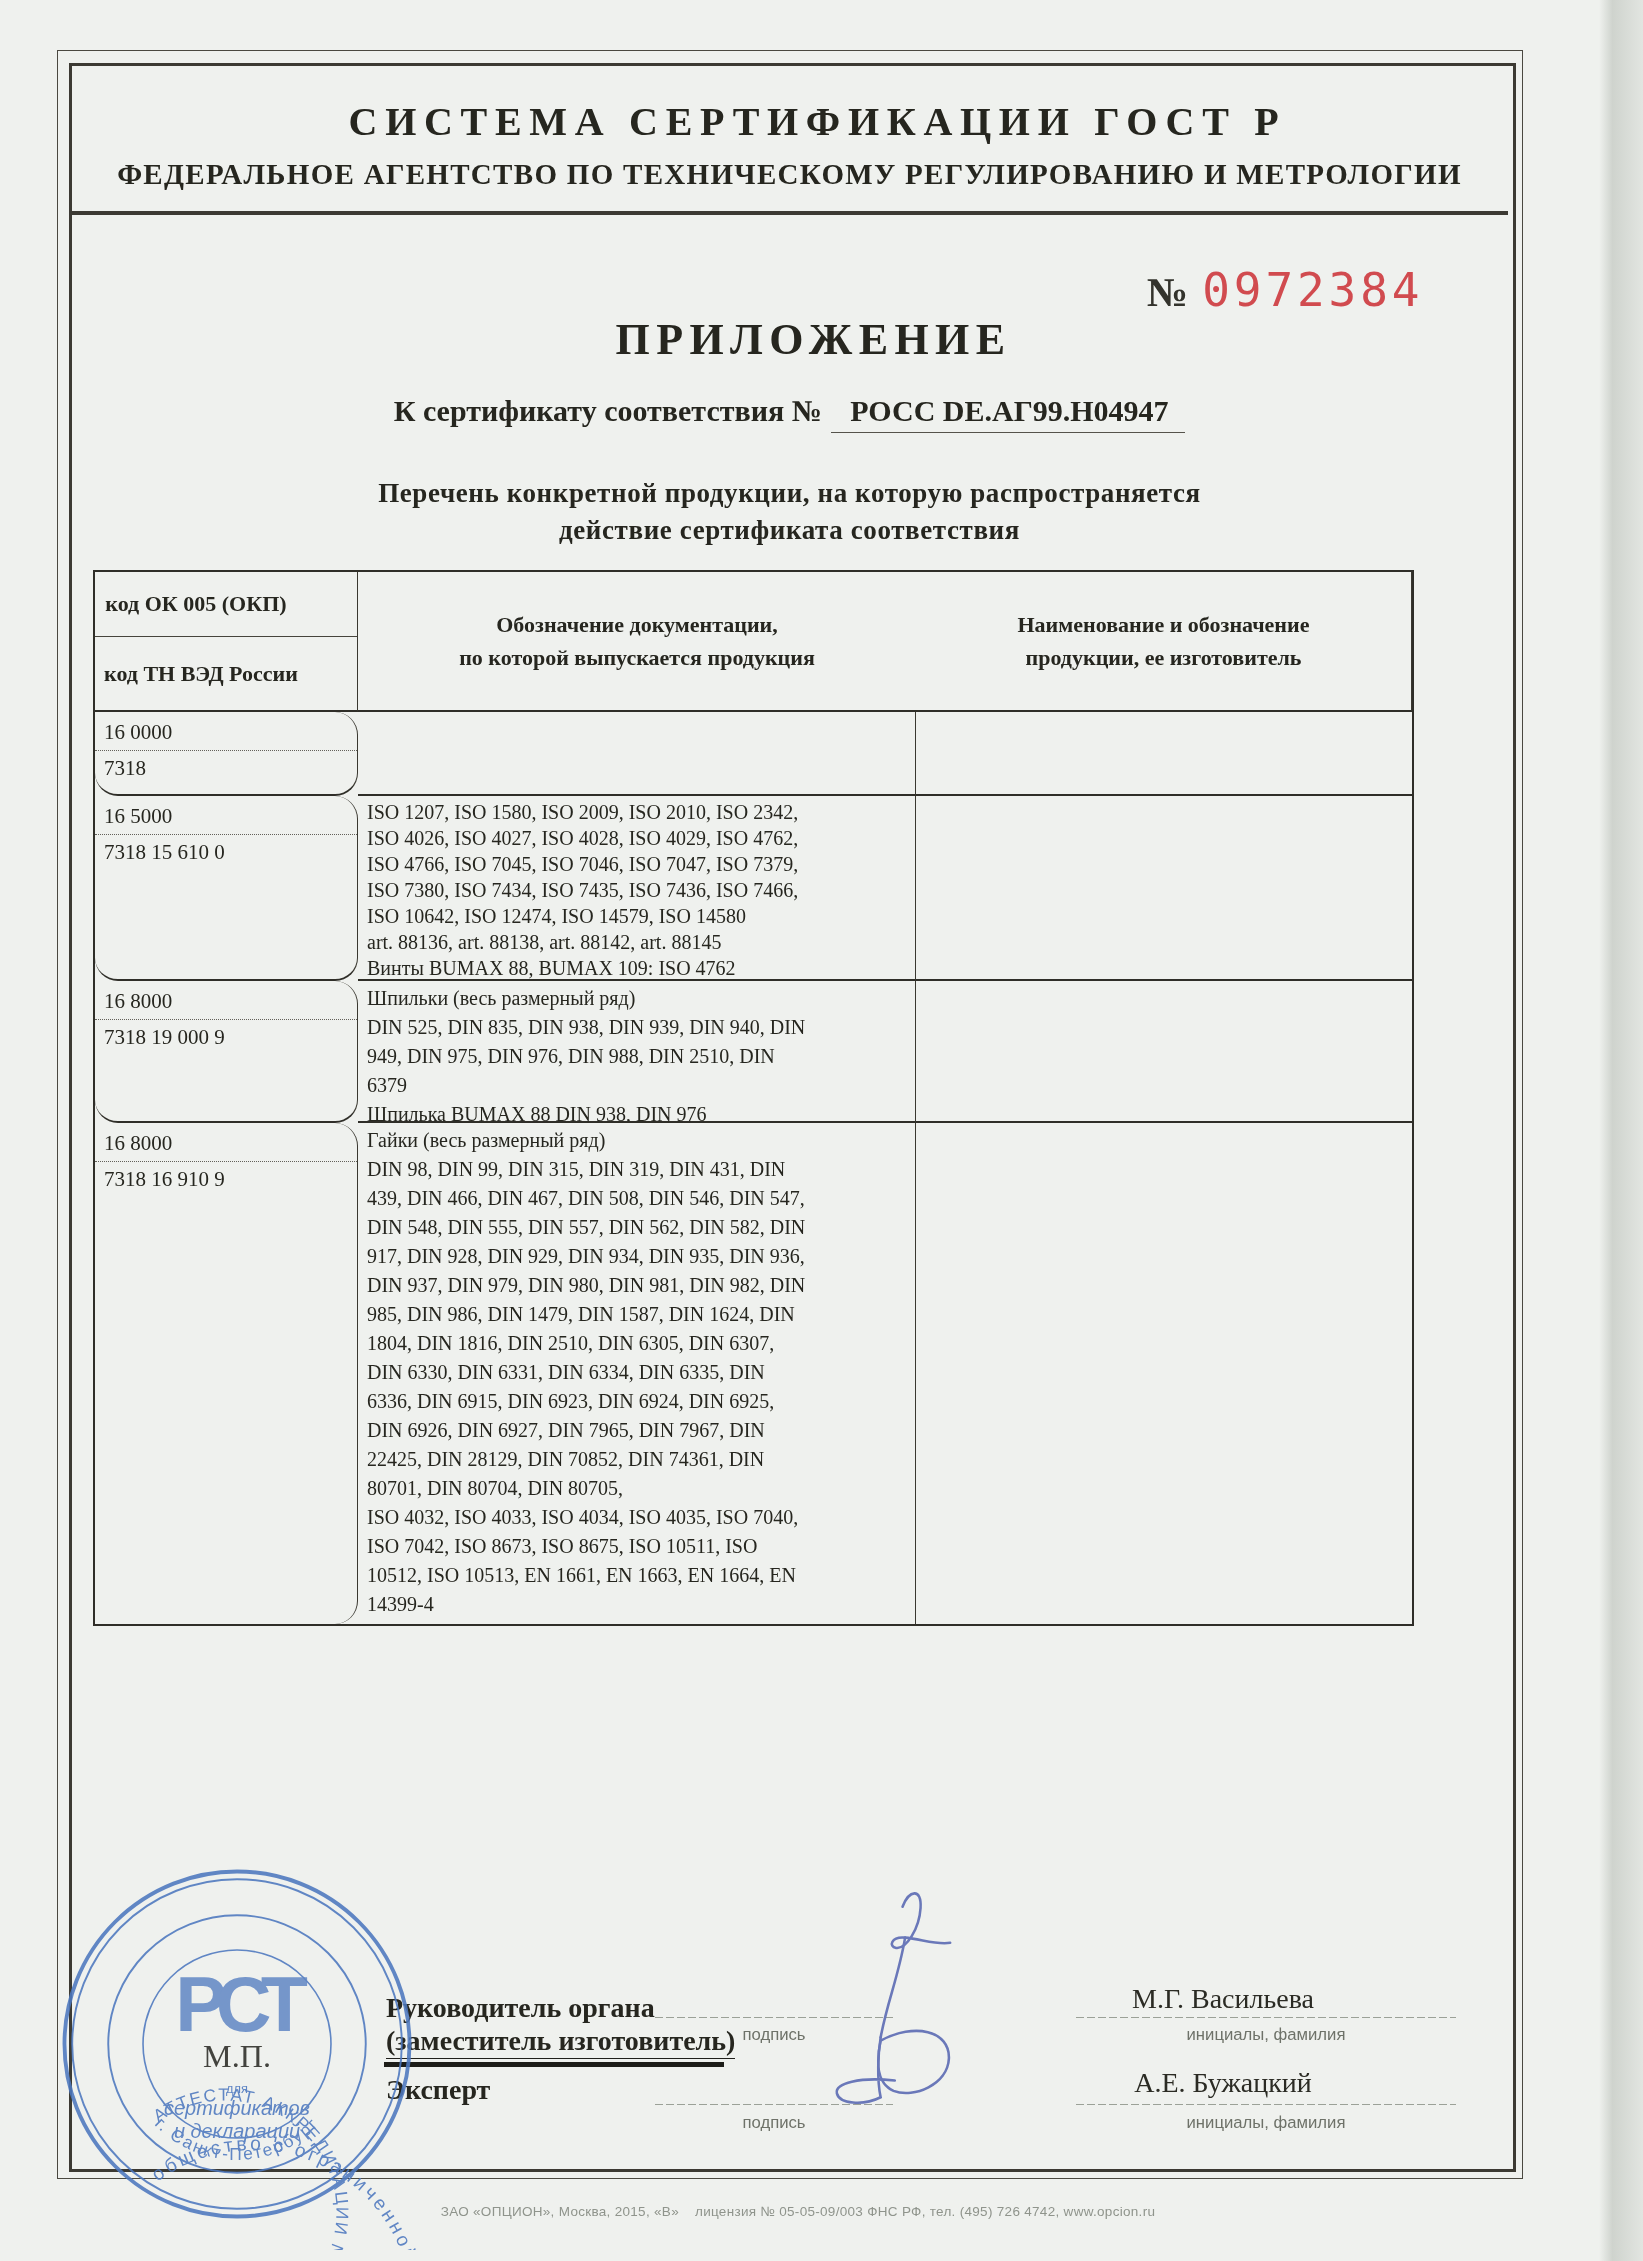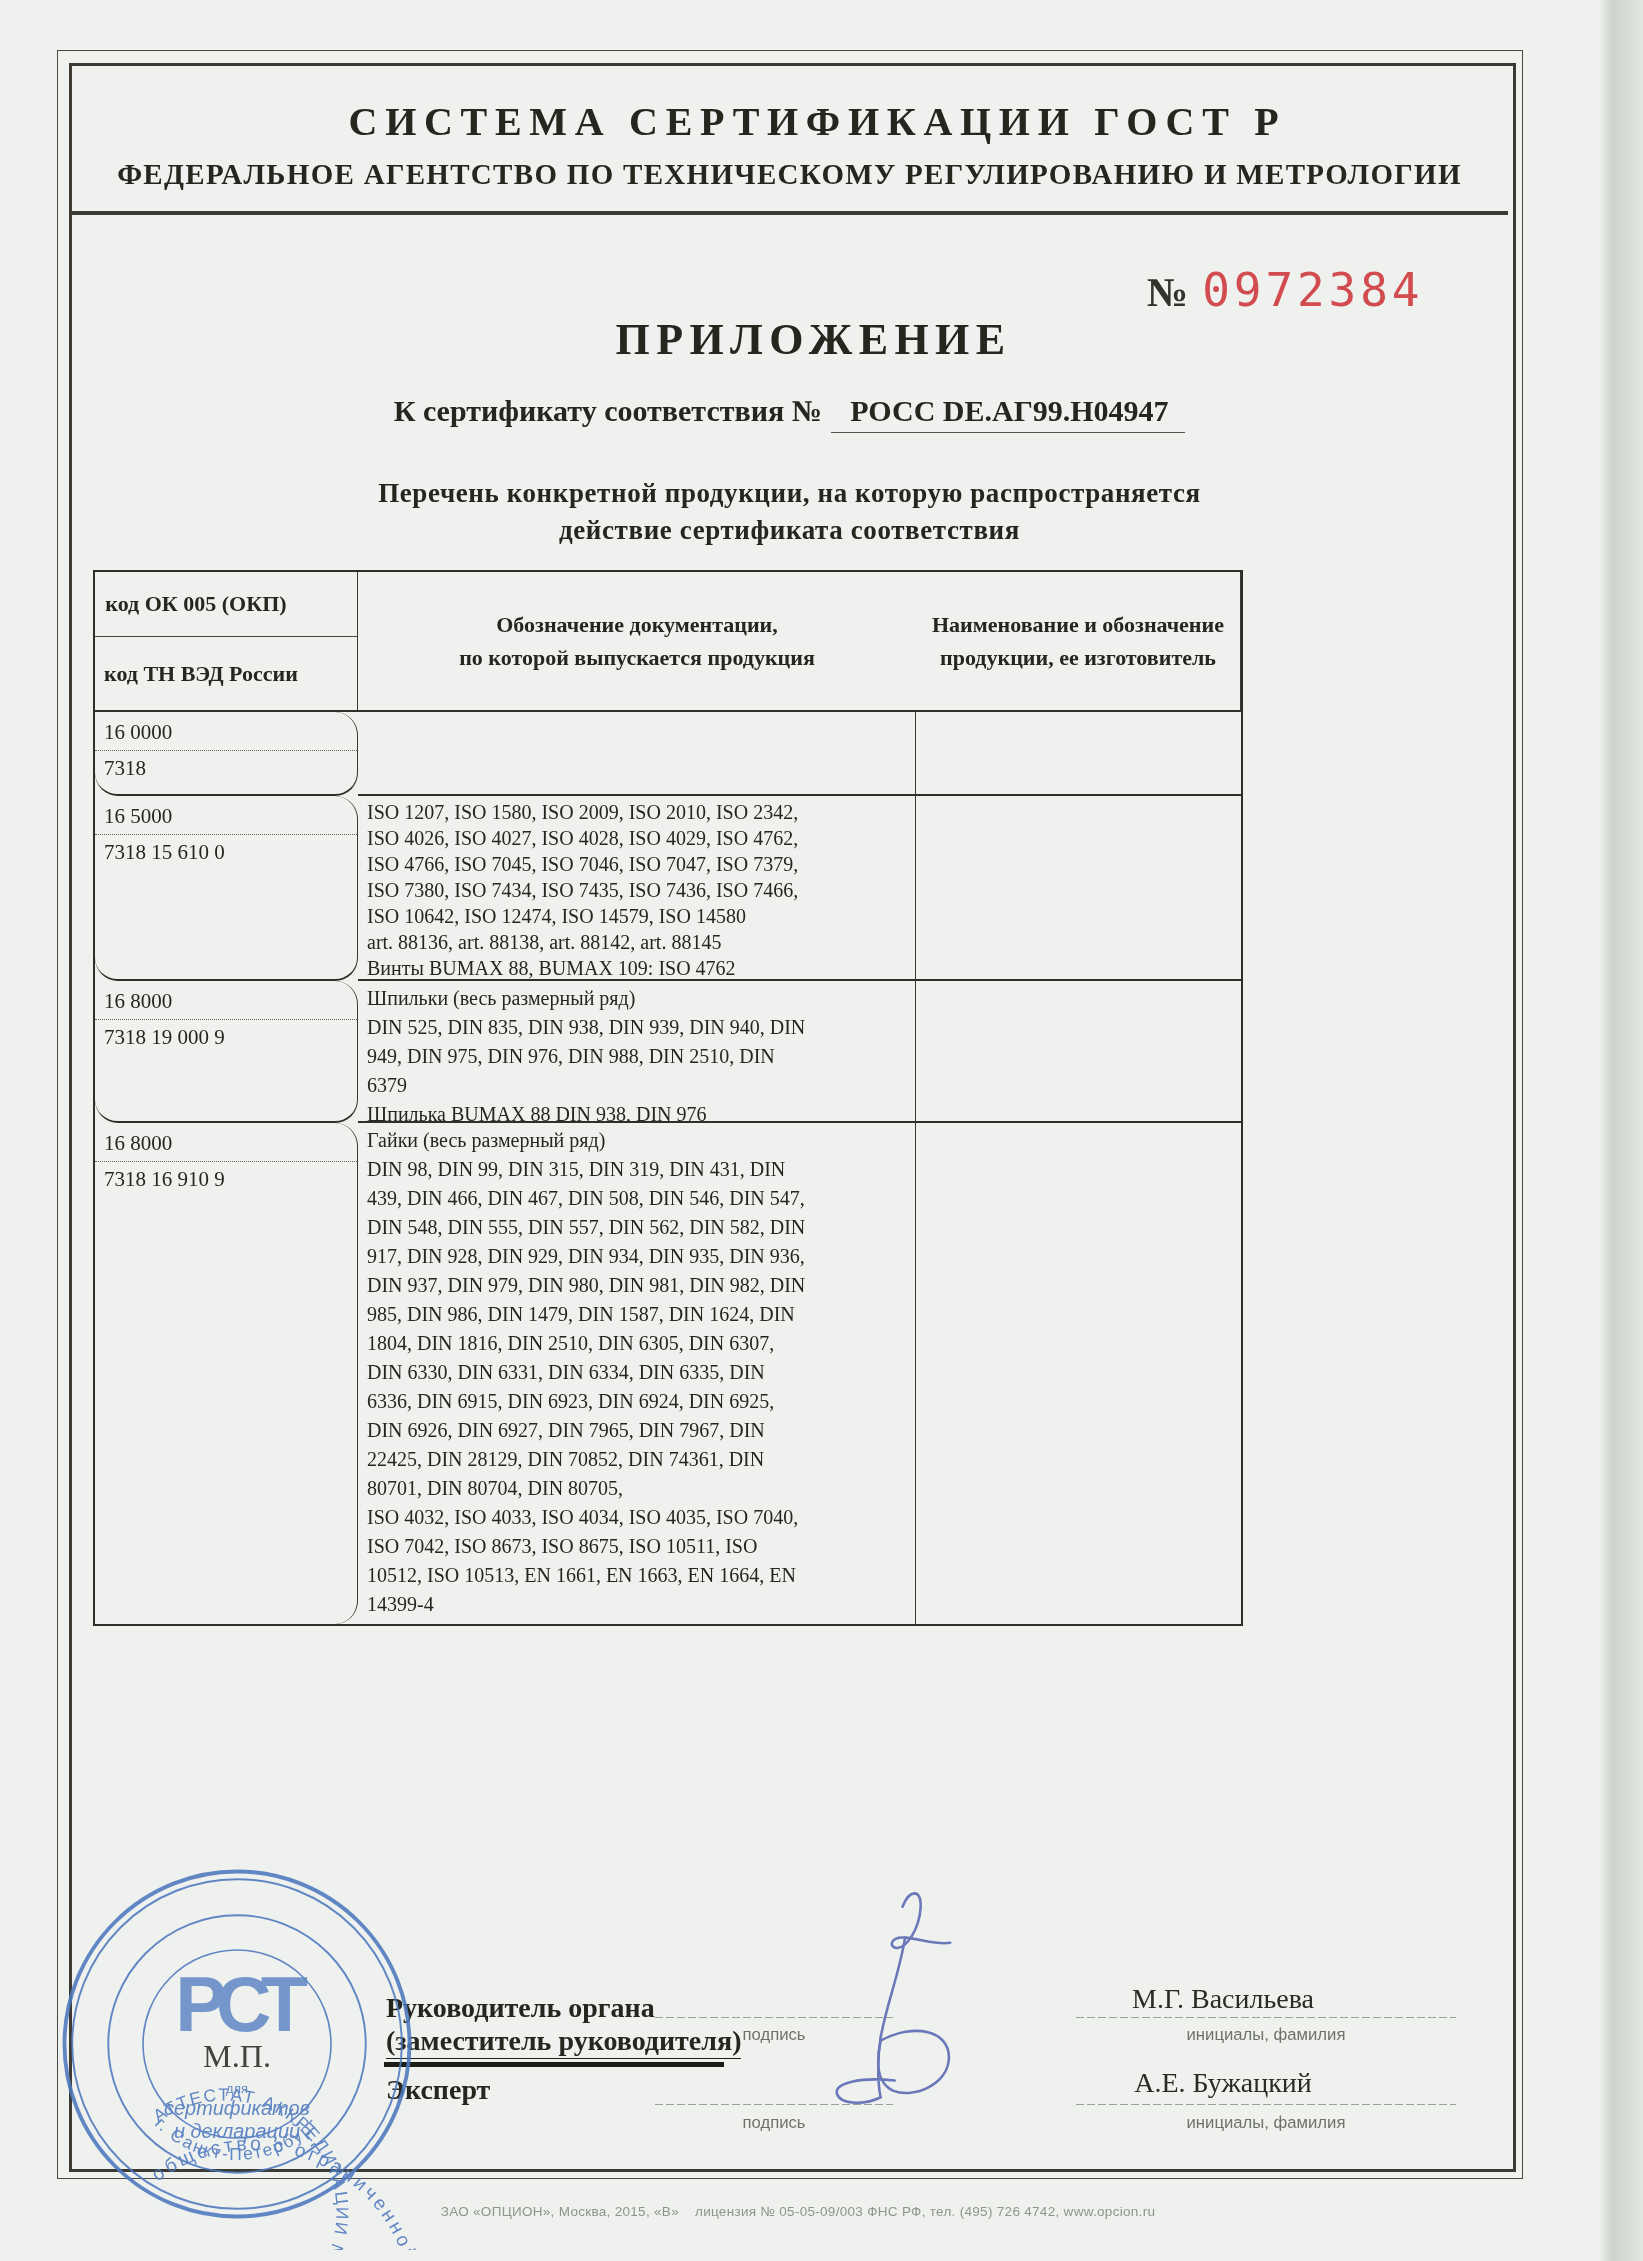--- a/index.html
+++ b/index.html
@@ -25,21 +25,21 @@
   .docnum .no{font-size:41px;font-weight:bold;color:#33332c;}
   .docnum .digits{font-family:"DejaVu Sans Mono",monospace;font-size:46px;letter-spacing:3.9px;}
 
   .title{top:314px;font-size:44px;font-weight:bold;letter-spacing:6.4px;padding-left:24px;}
   .certline{top:394px;font-size:30px;font-weight:600;}
   .certline .val{font-weight:600;border-bottom:1.9px solid #55534b;padding:0 16.7px 5.1px 19.3px;margin-left:9px;}
   .sub1{top:478px;font-size:27px;font-weight:bold;letter-spacing:0.6px;}
   .sub2{top:515px;font-size:27px;font-weight:bold;letter-spacing:0.6px;}
 
   
-  .ctable{position:absolute;left:93px;top:570px;width:1150px;height:1056px;
+  .ctable{position:absolute;left:93px;top:570px;width:1321px;height:1056px;
     border:2.6px solid #2f2e28;box-sizing:border-box;
     display:grid;grid-template-columns:263px 558px 1fr;
     grid-template-rows:140px 84px 185px 142px 1fr;}
   .cell{box-sizing:border-box;border-right:1.9px solid #3a3830;border-bottom:2.6px solid #2f2e28;overflow:hidden;}
   .cell.last-col{border-right:none;}
   .cell.last-row{border-bottom:none;}
   .hc1{display:flex;flex-direction:column;}
   .hc1 .t{height:64px;display:flex;align-items:center;padding-left:10.3px;border-bottom:1.9px solid #46443c;
     font-size:22px;font-weight:600;}
   .hc1 .b{flex:1;display:flex;align-items:center;padding-left:9px;font-size:22px;font-weight:600;}
@@ -153,21 +153,21 @@
 22425, DIN 28129, DIN 70852, DIN 74361, DIN
 80701, DIN 80704, DIN 80705,
 ISO 4032, ISO 4033, ISO 4034, ISO 4035, ISO 7040,
 ISO 7042, ISO 8673, ISO 8675, ISO 10511, ISO
 10512, ISO 10513, EN 1661, EN 1663, EN 1664, EN
 14399-4</div>
     <div class="cell last-col last-row"></div>
   </div>
 
   <div class="abs lbl" style="left:386px;top:1992px;">Руководитель органа</div>
-  <div class="abs lbl lbl-underline" style="left:386px;top:2025px;">(заместитель руководителя)</div>
+  <div class="abs lbl lbl-underline" style="left:386px;top:2025px;">(заместитель изготовитель)</div>
   <div class="thickbar" style="left:384px;top:2062px;width:340px;"></div>
   <div class="abs lbl" style="left:386px;top:2074px;">Эксперт</div>
 
   <div class="scriptline" style="left:655px;top:2017px;width:238px;"></div>
   <div class="caption" style="left:655px;top:2025px;width:238px;">подпись</div>
   <div class="scriptline" style="left:655px;top:2104px;width:238px;"></div>
   <div class="caption" style="left:655px;top:2113px;width:238px;">подпись</div>
 
   <div class="name" style="left:1030px;top:1983px;width:386px;">М.Г. Васильева</div>
   <div class="scriptline" style="left:1076px;top:2017px;width:380px;"></div>

